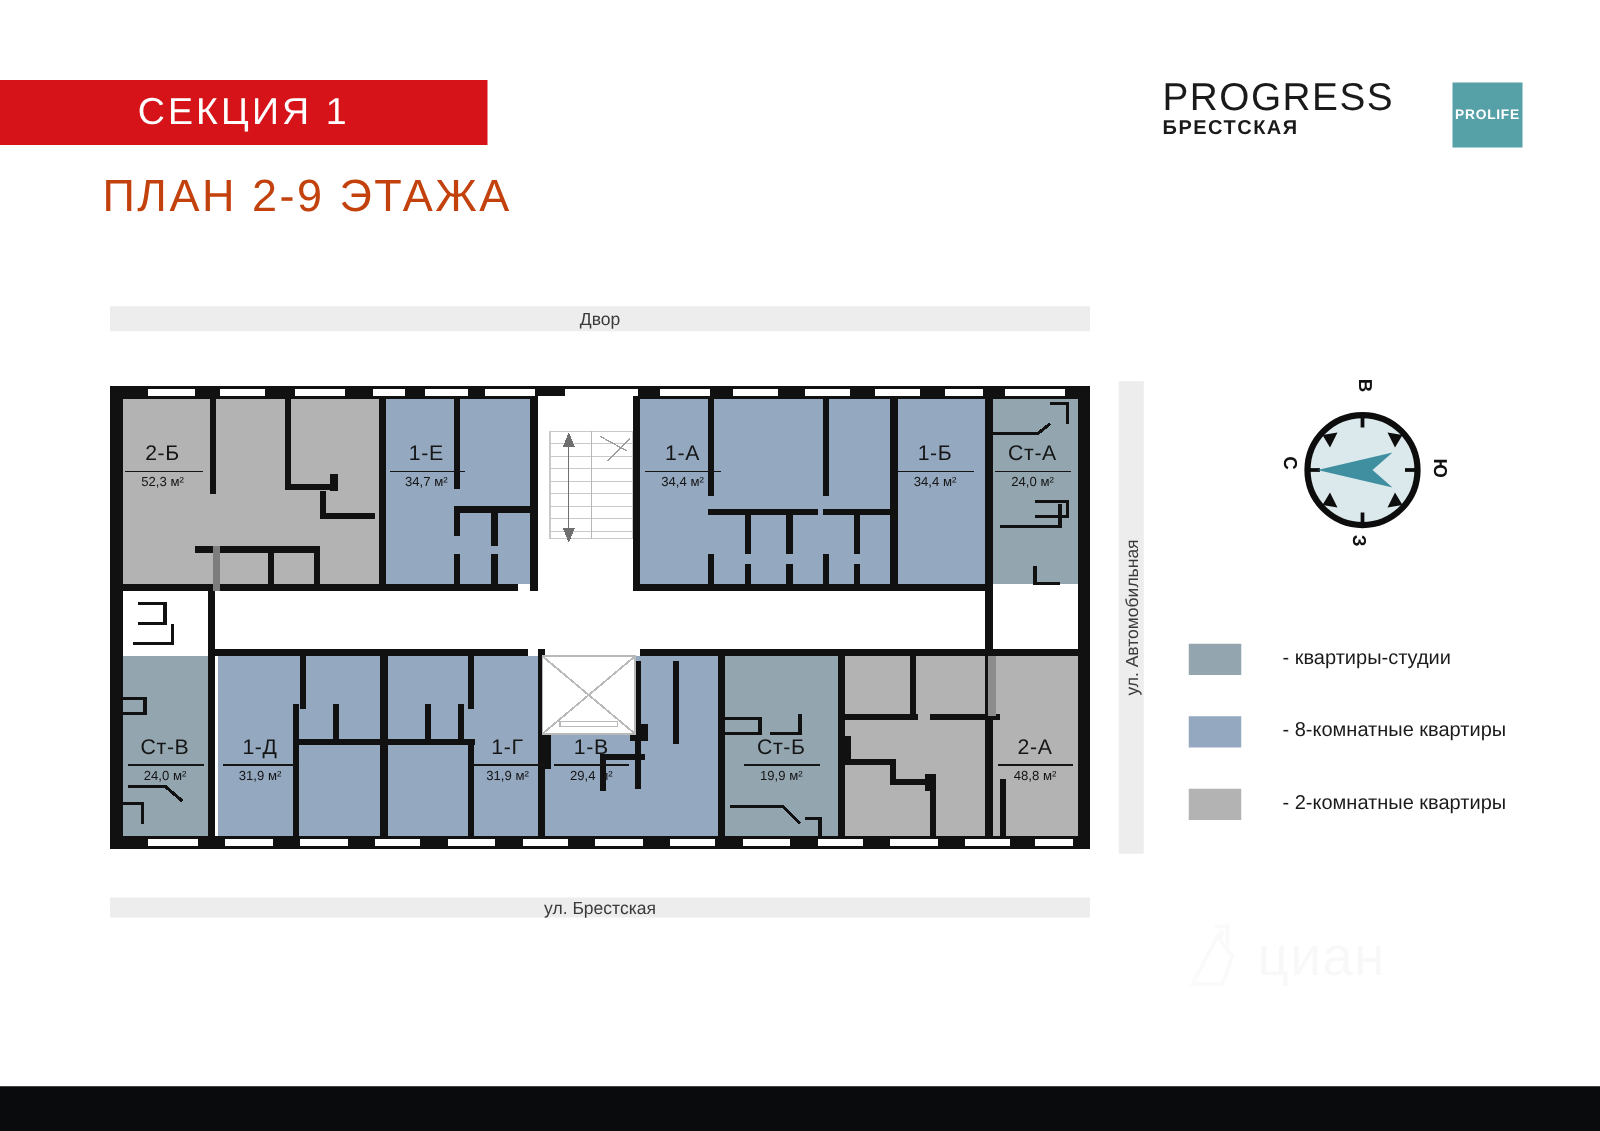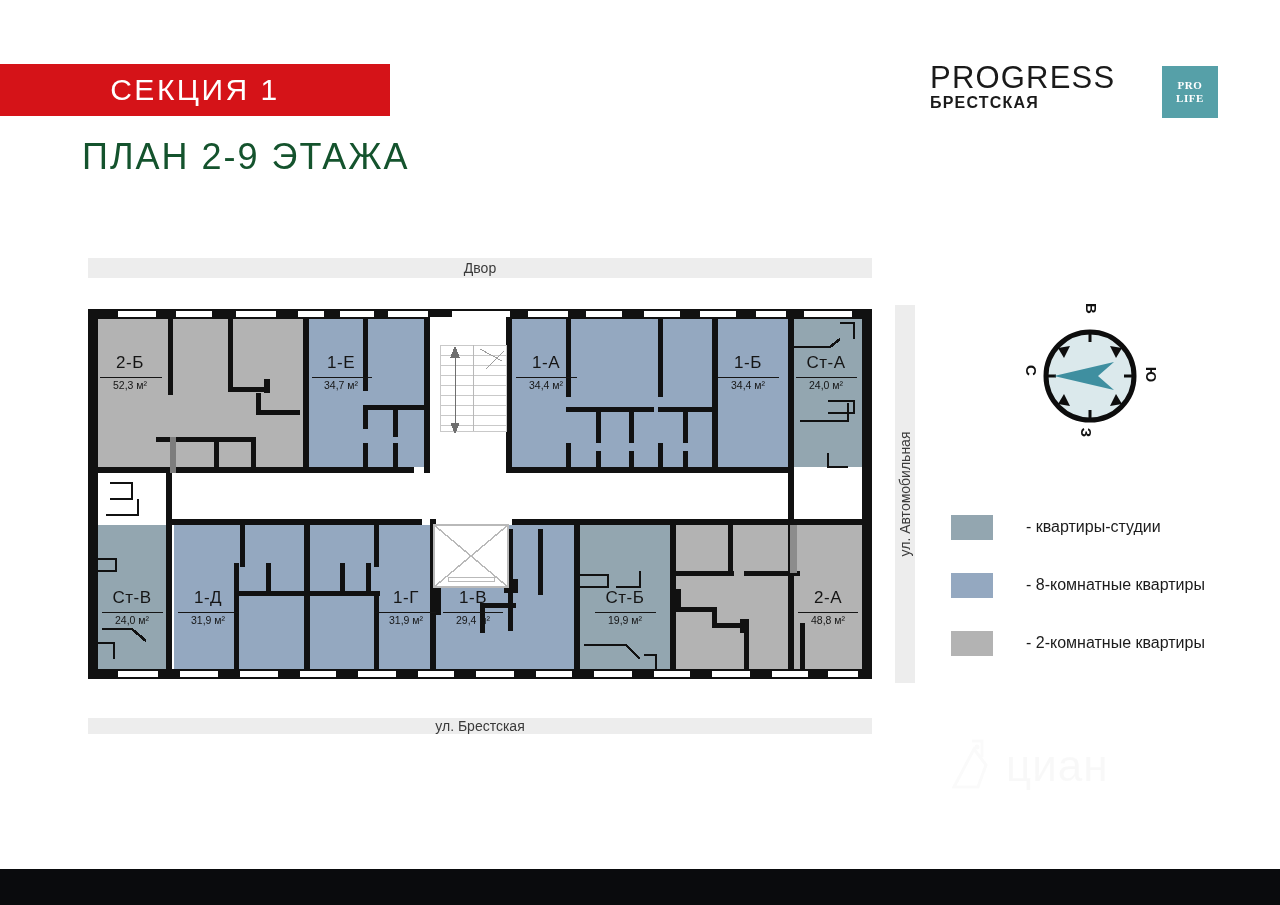--- a/index.html
+++ b/index.html
@@ -14,48 +14,48 @@
   #section-banner{
     position:absolute;left:0;top:64px;width:390px;height:52px;
     background:#d51318;display:flex;align-items:center;justify-content:center;
   }
   #section-banner .txt{
     color:#ffffff;font-size:30px;letter-spacing:2.5px;font-weight:400;
     white-space:nowrap;
   }
   #plan-title{
     position:absolute;left:82px;top:136px;
-    font-size:36px;letter-spacing:2px;font-weight:400;color:#14532d;
+    font-size:36px;letter-spacing:2px;font-weight:400;color:#c2410c;
     white-space:nowrap;
   }
   
   #logo{position:absolute;left:930px;top:62px;width:290px;height:56px;}
   #logo .brandwrap{position:absolute;left:0;top:0;width:228px;}
   #logo .brand{
     font-size:31px;letter-spacing:1.2px;font-weight:400;color:#1a1a1a;
     line-height:32px;white-space:nowrap;
   }
   #logo .sub{
     font-size:16px;letter-spacing:1.2px;font-weight:700;color:#1a1a1a;
     text-align:left;line-height:14px;margin-top:2px;white-space:nowrap;
   }
   #logo .prolife{
     position:absolute;left:232px;top:4px;width:56px;height:52px;
-    background:#56a0a8;display:flex;flex-direction:column;
-    align-items:center;justify-content:center;font-family:Liberation Serif, serif;
+    background:#56a0a8;display:flex;flex-direction:row;
+    align-items:center;justify-content:center;
   }
   #logo .prolife span{
     color:#ffffff;font-size:11px;font-weight:700;letter-spacing:.6px;line-height:13px;
   }
   
   .band{
     position:absolute;background:#ededed;display:flex;
     align-items:center;justify-content:center;color:#3a3a3a;
   }
-  #band-top{left:88px;top:258px;width:784px;height:20px;font-size:14px;}
+  #band-top{left:88px;top:245px;width:784px;height:20px;font-size:14px;}
   #band-bottom{left:88px;top:718px;width:784px;height:16px;font-size:14px;}
   #band-right{
     left:895px;top:305px;width:20px;height:378px;font-size:14px;
   }
   #band-right .vtxt{
     transform:rotate(-90deg);white-space:nowrap;
   }
   
   #plan{
     position:absolute;left:88px;top:303px;width:784px;height:382px;

